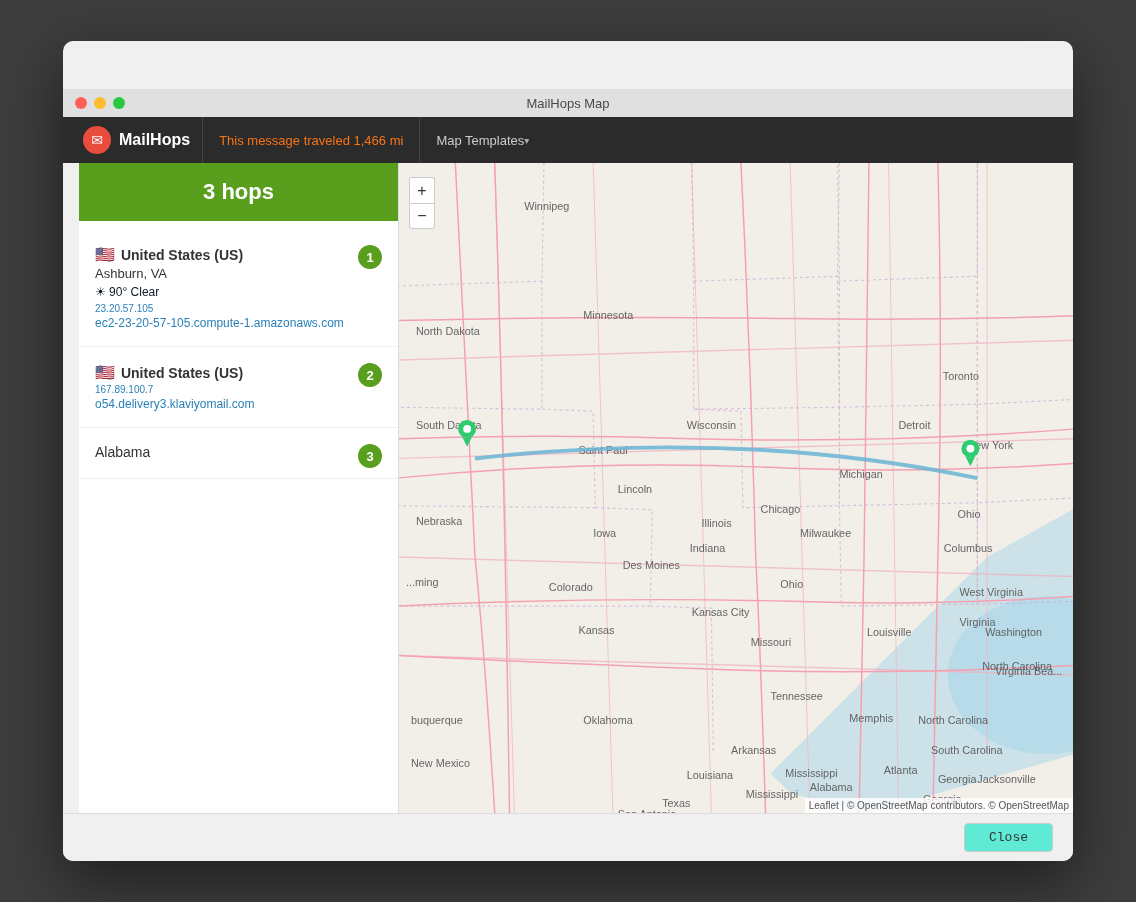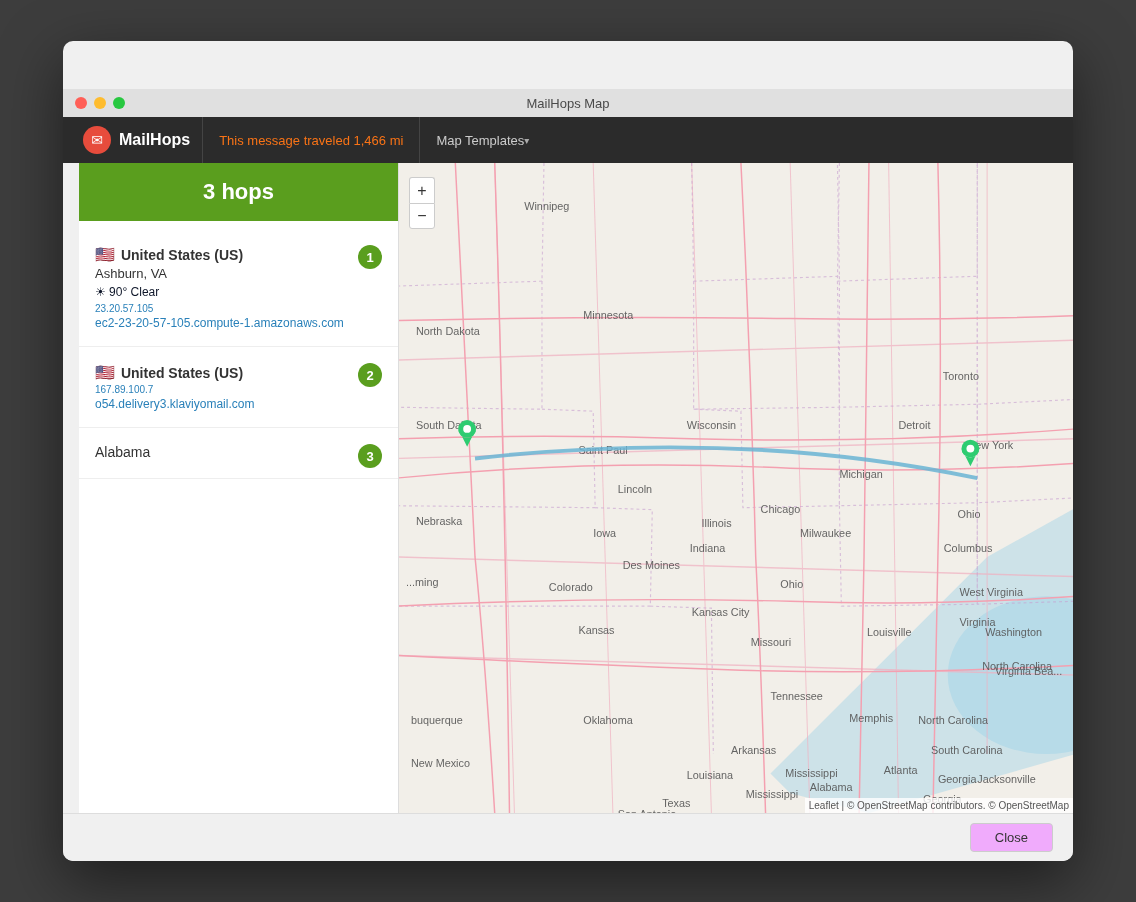--- a/index.html
+++ b/index.html
@@ -242,27 +242,28 @@
       height: 48px;
       background: #f0f0f0;
       display: flex;
       align-items: center;
       justify-content: flex-end;
       padding: 0 20px;
       border-top: 1px solid #ddd;
       flex-shrink: 0;
     }
     .close-btn {
-      background: #f0abfc;
+      background: #5eead4;
       border: 1px solid #ccc;
       border-radius: 4px;
       padding: 6px 24px;
       font-size: 13px;
       color: #333;
       cursor: pointer;
+      font-family: Liberation Mono, monospace;
     }
   </style>
 </head>
 <body>
 
 <div class="window">
 
   <div class="title-bar">
     <div class="title-bar-buttons">
       <button class="tb-btn tb-close"></button>

